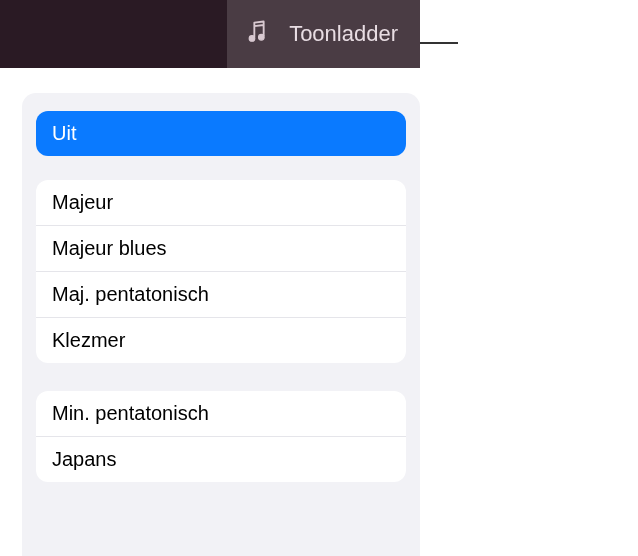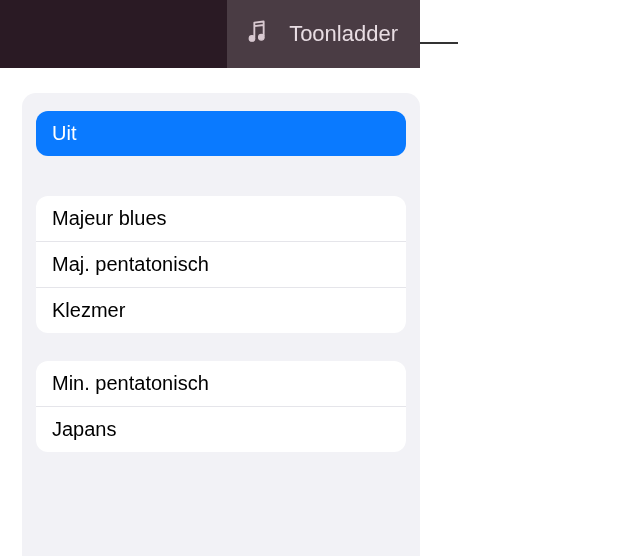--- a/index.html
+++ b/index.html
@@ -62,21 +62,21 @@
       padding: 18px 14px 0 14px;
       overflow: hidden;
     }
     .group {
       background: #fff;
       border-radius: 12px;
       margin-bottom: 28px;
       overflow: hidden;
     }
     .group.first {
-      margin-bottom: 40px;
+      margin-bottom: 24px;
     }
     .item {
       padding: 11px 16px;
       font-size: 20px;
       color: #000;
       border-bottom: 1px solid #e5e5ea;
       cursor: pointer;
     }
     .item:last-child {
       border-bottom: none;
@@ -106,20 +106,21 @@
 
 <div class="annotation-line"></div>
 
 <div class="popover">
 
   <div class="group first">
     <div class="item selected">Uit</div>
   </div>
 
   <div class="group">
+    <div class="item">Majeur</div>
     <div class="item">Majeur blues</div>
     <div class="item">Maj. pentatonisch</div>
     <div class="item">Klezmer</div>
   </div>
 
   <div class="group">
     <div class="item">Min. pentatonisch</div>
     <div class="item">Japans</div>
   </div>
 

